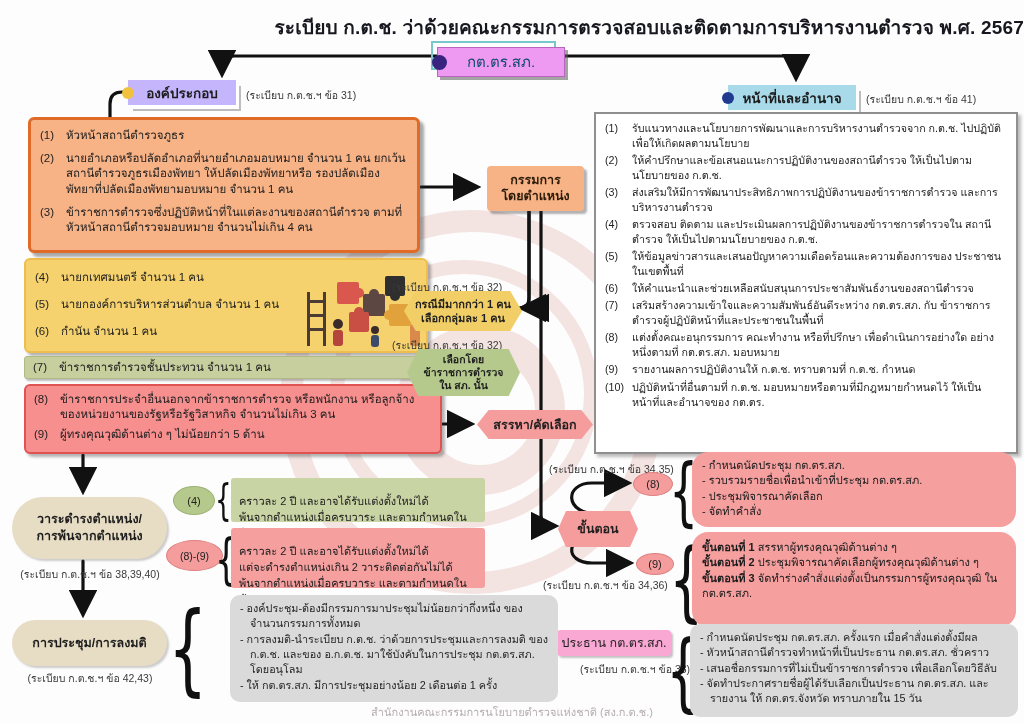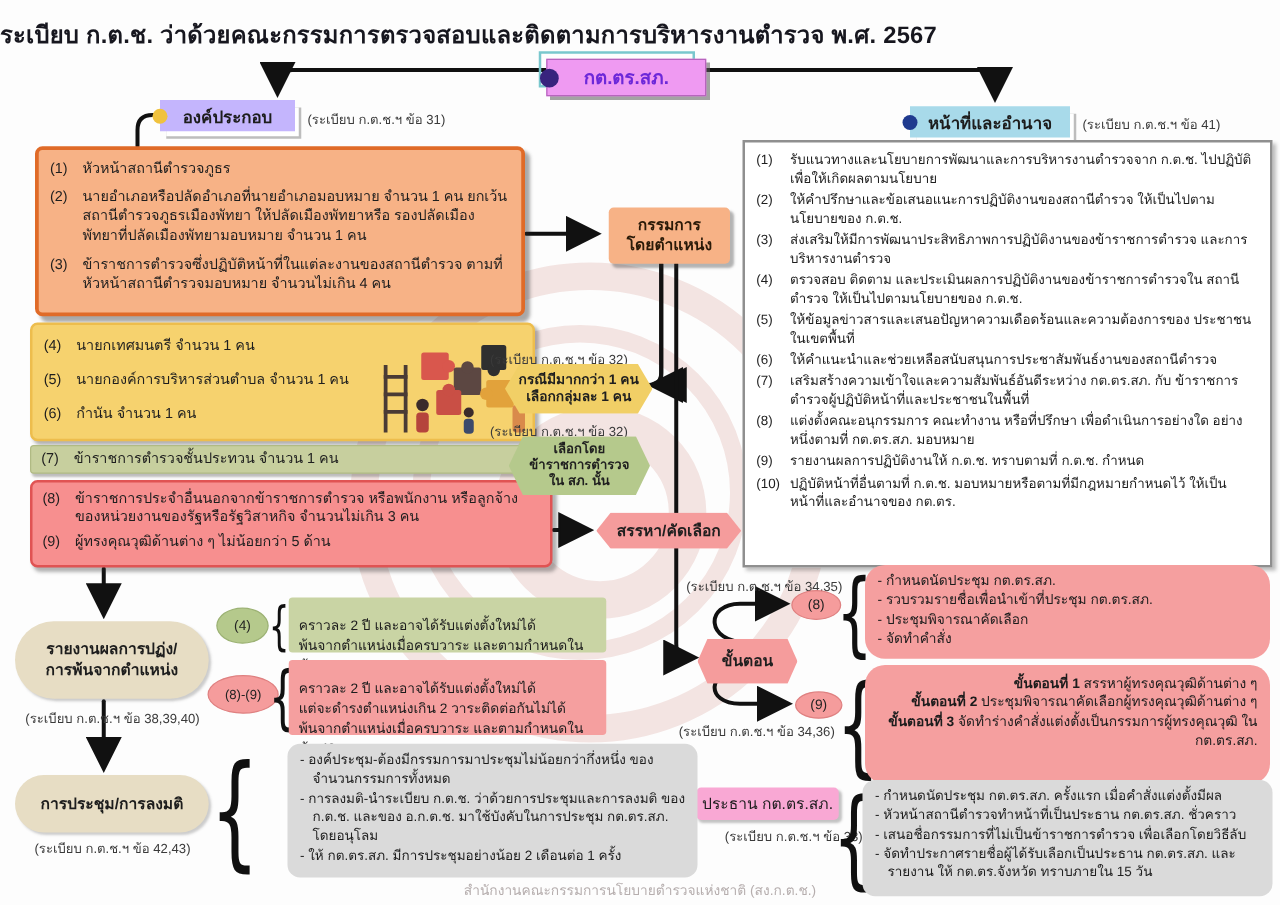--- a/index.html
+++ b/index.html
@@ -5,26 +5,26 @@
   html,body{margin:0;padding:0;background:#ffffff;}
   #canvas{position:relative;width:1024px;height:724px;background:#fdfdfd;overflow:hidden;
           font-family:"Liberation Sans","DejaVu Sans",sans-serif;color:#222;}
   .abs{position:absolute;}
   
   .wm{position:absolute;border-radius:50%;border-style:solid;border-color:#f3e4e2;z-index:0;}
   
   #lines{position:absolute;left:0;top:0;z-index:1;}
   .node{position:absolute;z-index:2;}
   
-  .title{left:0;top:12px;width:1024px;text-align:left;font-size:19px;font-weight:bold;color:#17171f;letter-spacing:.2px;}
+  .title{left:0;top:12px;width:1024px;text-align:right;font-size:19px;font-weight:bold;color:#17171f;letter-spacing:.2px;}
   
   .ghost{left:431px;top:41px;width:121px;height:25px;border:2px solid #79c7cd;background:transparent;}
   .cnode{left:437px;top:47px;width:126px;height:28px;background:#ef9af2;border:1px solid #b765bd;
          box-shadow:3px 3px 0 rgba(90,90,90,.55);display:flex;align-items:center;justify-content:center;
-         font-weight:bold;font-size:15px;color:#6d28d9;}
+         font-weight:normal;font-size:15px;color:#0c4a6e;}
   .cnode .dot{position:absolute;left:-6px;top:7px;width:15px;height:15px;border-radius:50%;background:#38247e;}
   
   .blabel{height:25px;display:flex;align-items:center;justify-content:center;font-weight:bold;font-size:13.5px;color:#1d1d1d;
           box-shadow:4px 5px 0 -1px #ffffff,5px 6px 0 0 #bdbdbd;}
   .blabel .dot{position:absolute;left:-6px;top:7px;width:12px;height:12px;border-radius:50%;}
   .lab-left{left:128px;top:80px;width:108px;background:#c4b5fd;}
   .lab-right{left:728px;top:85px;width:128px;background:#a8daea;}
   .ref{font-size:10.5px;color:#3a3a3a;white-space:nowrap;}
   
   .obox{left:28px;top:117px;width:392px;height:136px;background:#f7b286;border:3px solid #e06b28;border-radius:6px;
@@ -50,21 +50,21 @@
   .hex-step{left:558px;top:511px;width:80px;height:36px;background:#f59c9c;font-size:12.5px;}
   
   .duties{left:594px;top:112px;width:424px;height:342px;background:#ffffff;border:2px solid #8f8f8f;
           box-shadow:3px 3px 3px rgba(40,40,40,.3);padding:7px 9px;box-sizing:border-box;}
   .drow{display:flex;font-size:10.7px;line-height:1.38;margin-bottom:2.5px;color:#1e1e1e;}
   .drow .dnum{flex:none;width:27px;}
   .drow .dtext{flex:1;}
   
   .stepbox{background:#f59f9f;border-radius:16px;padding:6px 10px;box-sizing:border-box;font-size:11px;line-height:1.4;color:#1c1c1c;}
   .box8{left:692px;top:452px;width:324px;height:75px;}
-  .box9{left:692px;top:532px;width:324px;height:95px;padding-top:8px;text-align:right;}
+  .box9{left:692px;top:532px;width:324px;height:95px;padding-top:8px;}
   .bullet{padding-left:10px;text-indent:-10px;}
   .badge{position:absolute;z-index:2;border-radius:50%;display:flex;align-items:center;justify-content:center;
          font-size:11px;color:#222;}
   .badge.pink{background:#f59c9c;border:1px solid #df8181;}
   .badge.green{background:#b5c98c;border:1px solid #9cb274;}
   .brace{position:absolute;z-index:2;color:#101010;font-family:"DejaVu Sans",sans-serif;transform:scaleX(.62);transform-origin:left center;font-weight:normal;}
   
   .tanbox{background:#f9a8d4;display:flex;align-items:center;justify-content:center;font-weight:normal;color:#1d1d1d;
           box-shadow:2px 2px 2px rgba(60,60,60,.3);}
   .chair{left:557px;top:630px;width:114px;height:26px;border-radius:4px;font-size:12.5px;}
@@ -299,21 +299,21 @@
   <div class="abs ref node" style="left:557px;top:661px;width:114px;text-align:center;margin-left:21px;">(ระเบียบ ก.ต.ช.ฯ ข้อ 33)</div>
   <div class="brace" style="left:666px;top:626px;font-size:86px;line-height:90px;">{</div>
   <div class="abs graybox chairbox node">
     <div class="bullet">- กำหนดนัดประชุม กต.ตร.สภ. ครั้งแรก เมื่อคำสั่งแต่งตั้งมีผล</div>
     <div class="bullet">- หัวหน้าสถานีตำรวจทำหน้าที่เป็นประธาน กต.ตร.สภ. ชั่วคราว</div>
     <div class="bullet">- เสนอชื่อกรรมการที่ไม่เป็นข้าราชการตำรวจ เพื่อเลือกโดยวิธีลับ</div>
     <div class="bullet">- จัดทำประกาศรายชื่อผู้ได้รับเลือกเป็นประธาน กต.ตร.สภ. และรายงาน ให้ กต.ตร.จังหวัด ทราบภายใน 15 วัน</div>
   </div>
 
   <div class="abs pill term-pill node">
-    <span>รายงานผลการปฏ่ง/</span>
+    <span>วาระดำรงตำแหน่ง/</span>
     <span>การพ้นจากตำแหน่ง</span>
   </div>
   <div class="abs ref node" style="left:6px;top:566px;width:168px;text-align:center;">(ระเบียบ ก.ต.ช.ฯ ข้อ 38,39,40)</div>
 
   <div class="badge green" style="left:173px;top:486px;width:40px;height:27px;">
     <span>(4)</span>
   </div>
   <div class="brace" style="left:215px;top:478px;font-size:42px;line-height:46px;">{</div>
   <div class="termbox box4">
     <div>คราวละ 2 ปี และอาจได้รับแต่งตั้งใหม่ได้</div>

